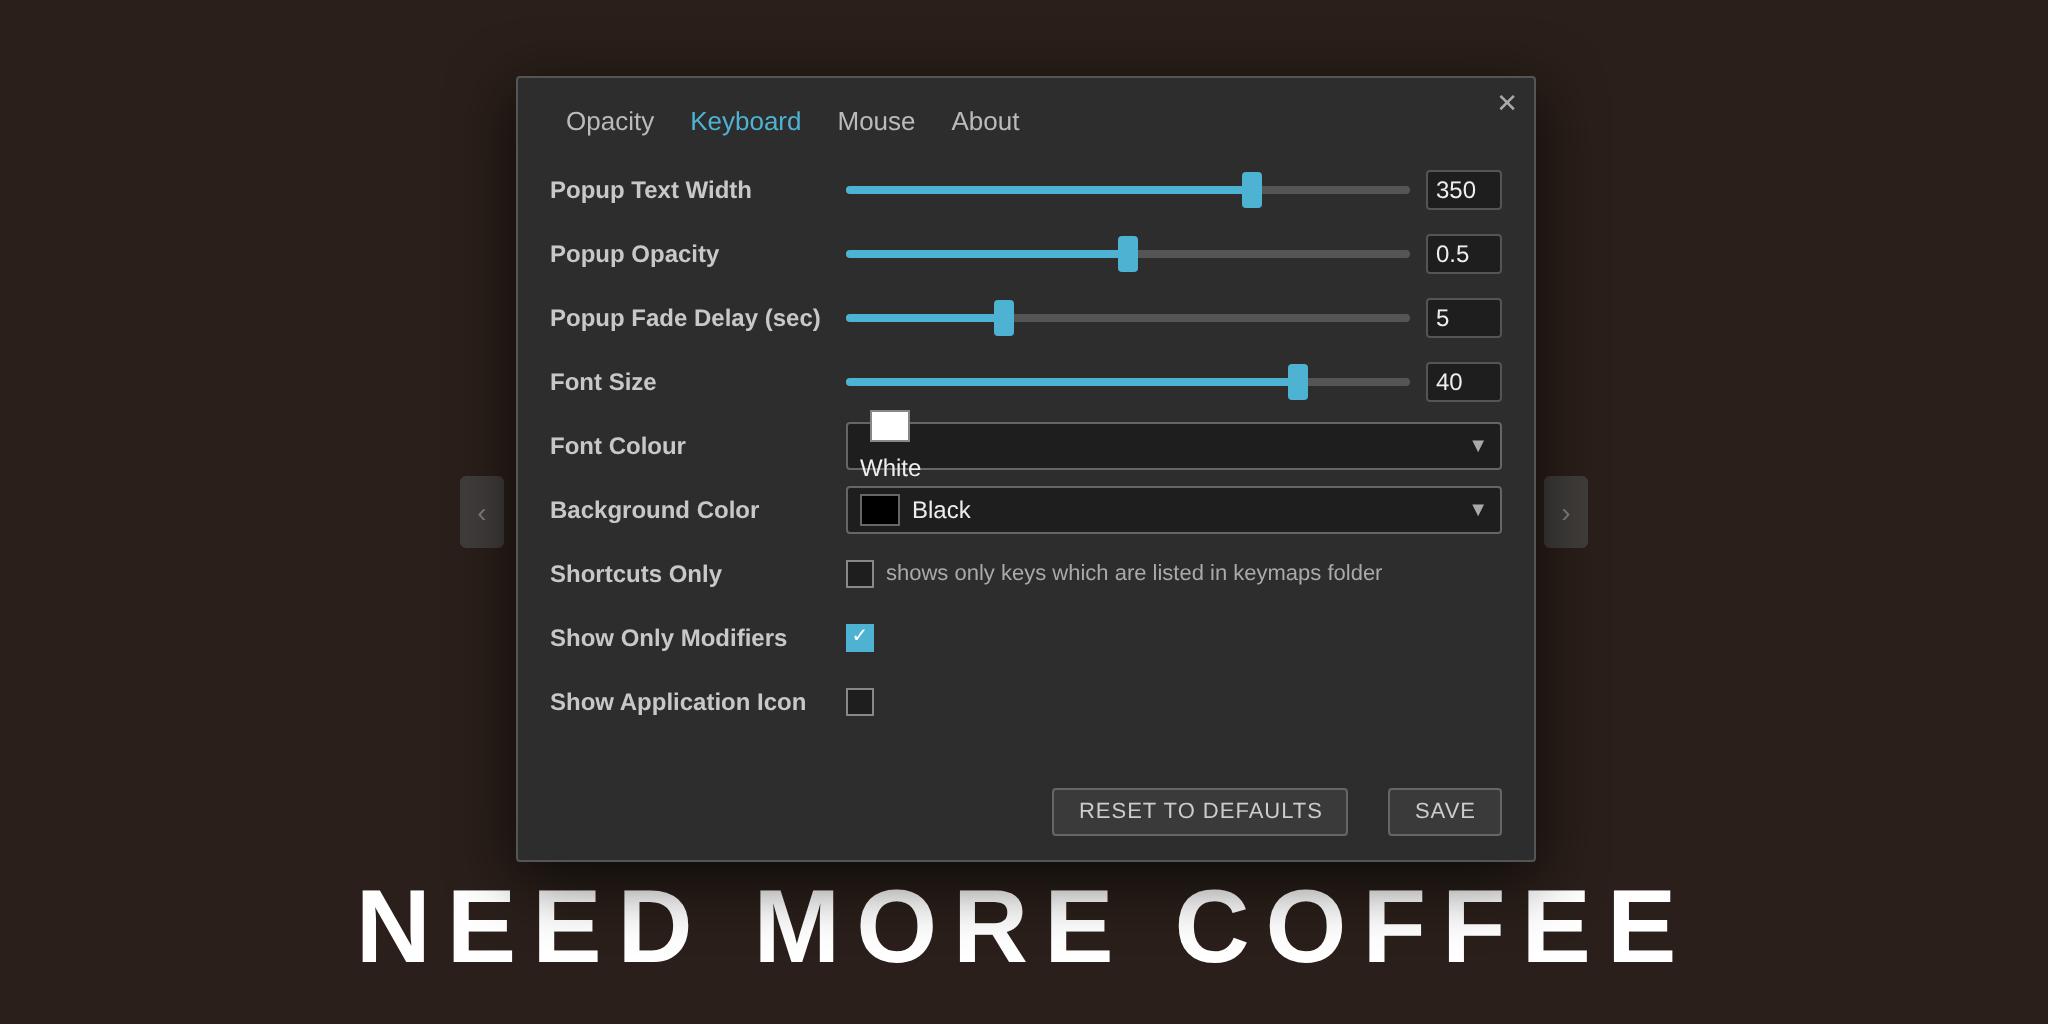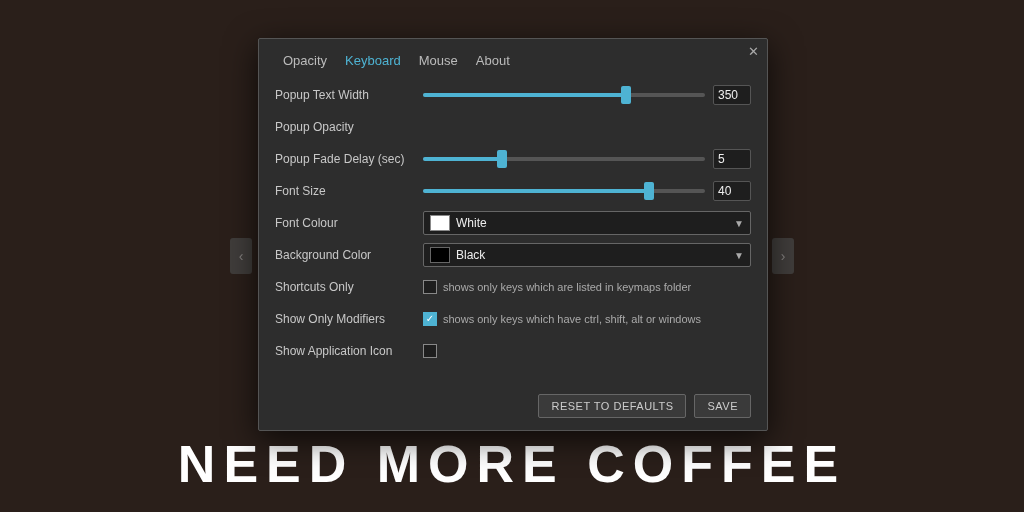--- a/index.html
+++ b/index.html
@@ -112,21 +112,21 @@
     .row {
       display: flex;
       align-items: center;
       margin-bottom: 6px;
       min-height: 26px;
     }
     .row-label {
       width: 148px;
       font-size: 12px;
       color: #c8c8c8;
-      font-weight: 400;
+      font-weight: 700;
       flex-shrink: 0;
     }
 
     
     .slider-container {
       flex: 1;
       display: flex;
       align-items: center;
       gap: 8px;
     }
@@ -225,21 +225,21 @@
     }
     .checkbox-label {
       font-size: 11px;
       color: #aaa;
     }
 
     
     .dialog-footer {
       display: flex;
       justify-content: flex-end;
-      gap: 8px;
+      gap: 20px;
       padding: 8px 16px 12px 16px;
       margin-top: 4px;
     }
     .btn {
       background: #3a3a3a;
       border: 1px solid #666;
       color: #ccc;
       font-size: 11px;
       padding: 5px 12px;
       border-radius: 2px;
@@ -276,20 +276,27 @@
         <div class="slider-track">
           <div class="slider-fill" style="width:72%"></div>
           <div class="slider-thumb" style="left:72%"></div>
         </div>
         <div class="slider-value">350</div>
       </div>
     </div>
 
     <div class="row">
       <div class="row-label">Popup Opacity</div>
+      <div class="slider-container">
+        <div class="slider-track">
+          <div class="slider-fill" style="width:50%"></div>
+          <div class="slider-thumb" style="left:50%"></div>
+        </div>
+        <div class="slider-value">0.5</div>
+      </div>
     </div>
 
     <div class="row">
       <div class="row-label">Popup Fade Delay (sec)</div>
       <div class="slider-container">
         <div class="slider-track">
           <div class="slider-fill" style="width:28%"></div>
           <div class="slider-thumb" style="left:28%"></div>
         </div>
         <div class="slider-value">5</div>
@@ -304,21 +311,21 @@
           <div class="slider-thumb" style="left:80%"></div>
         </div>
         <div class="slider-value">40</div>
       </div>
     </div>
 
     <div class="row">
       <div class="row-label">Font Colour</div>
       <div class="select-container">
         <div class="custom-select">
-          <div style="display:flex;align-items:center;gap:6px;">
+          <div style="display:flex;align-items:center;gap:6px;flex-direction:column;">
             <div class="color-swatch" style="background:#ffffff;"></div>
             <span>White</span>
           </div>
           <span class="arrow">▼</span>
         </div>
       </div>
     </div>
 
     <div class="row">
       <div class="row-label">Background Color</div>
@@ -338,21 +345,20 @@
       <div class="checkbox-row">
         <div class="checkbox"></div>
         <span class="checkbox-label">shows only keys which are listed in keymaps folder</span>
       </div>
     </div>
 
     <div class="row">
       <div class="row-label">Show Only Modifiers</div>
       <div class="checkbox-row">
         <div class="checkbox checked"></div>
-        <span class="checkbox-label">shows only keys which have ctrl, shift, alt or windows</span>
       </div>
     </div>
 
     <div class="row">
       <div class="row-label">Show Application Icon</div>
       <div class="checkbox-row">
         <div class="checkbox"></div>
       </div>
     </div>
 

